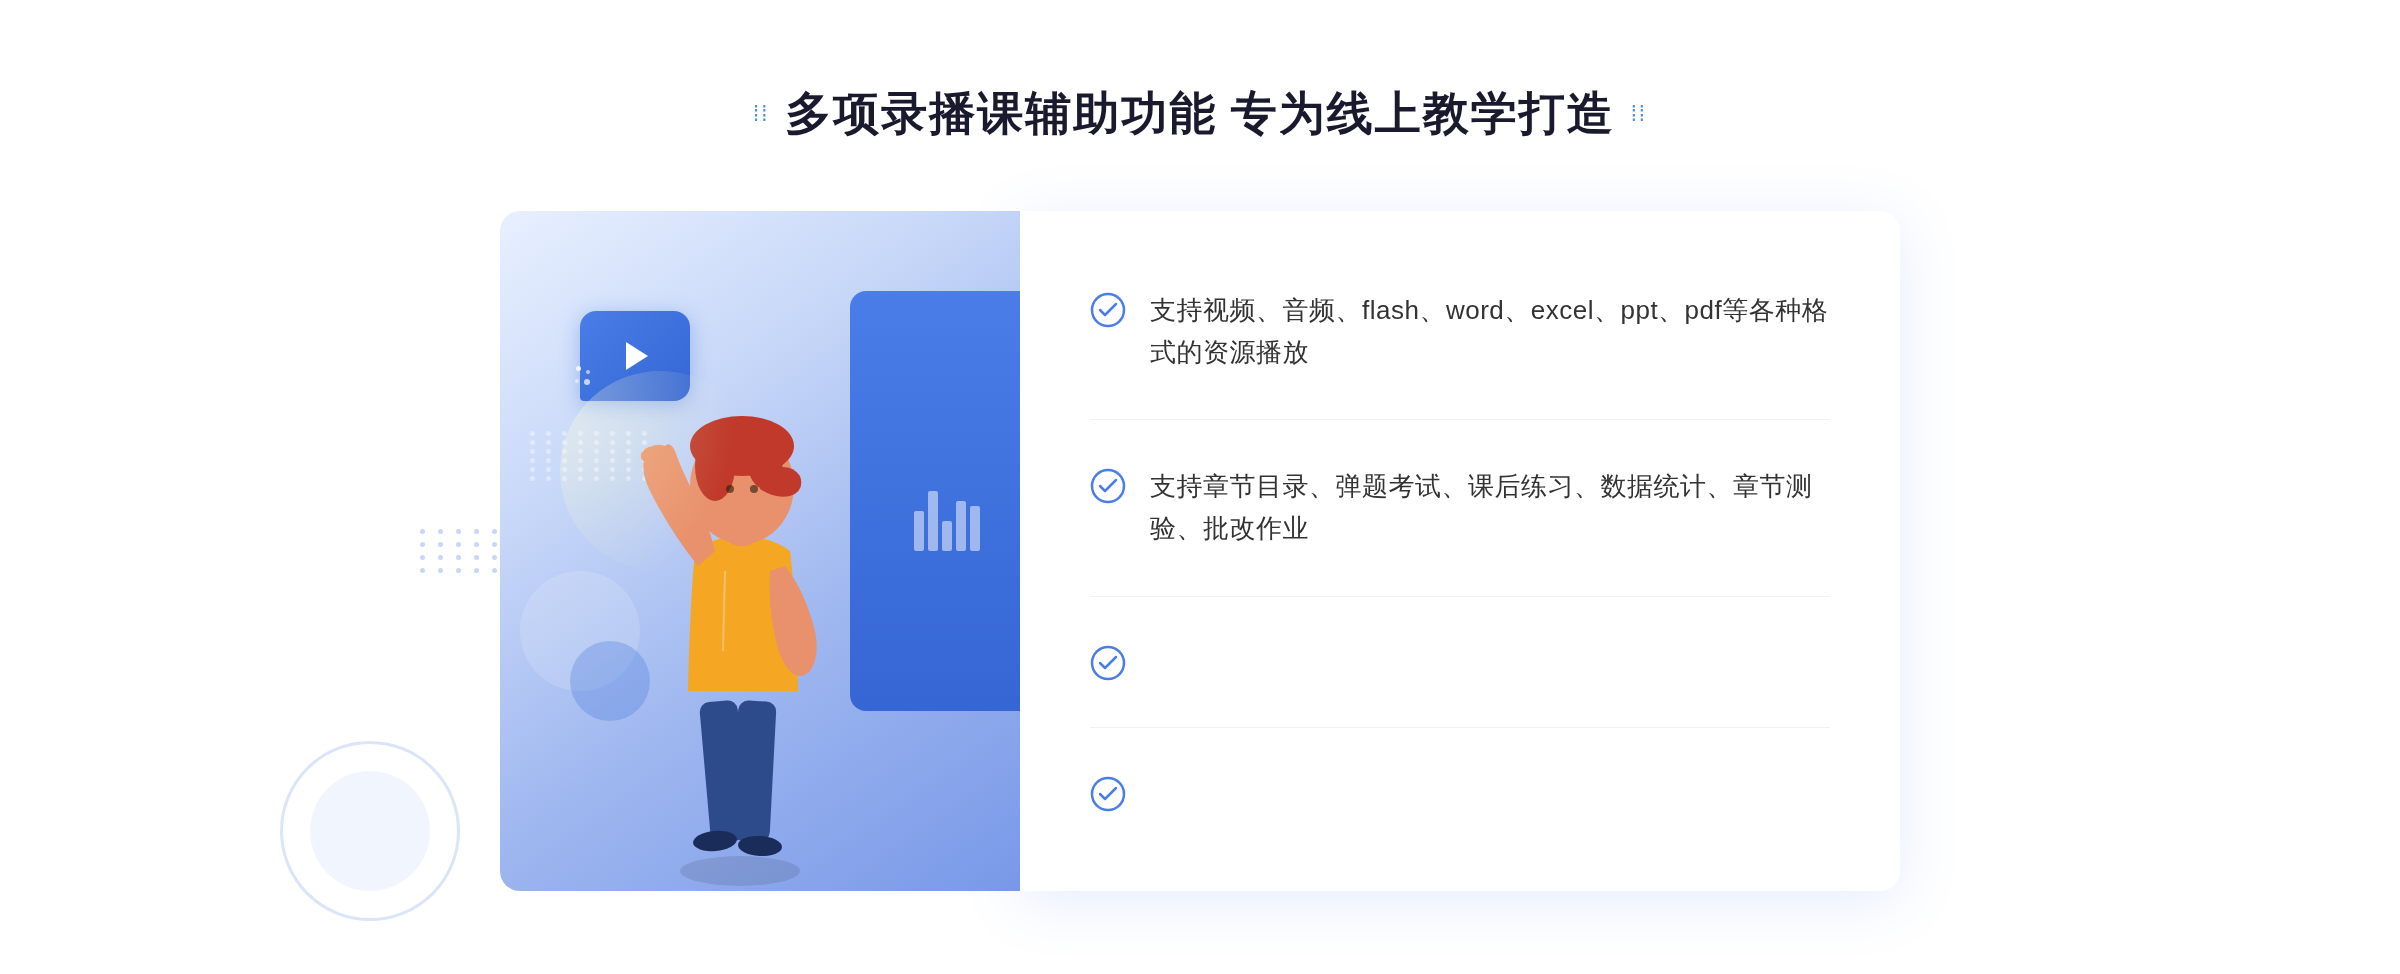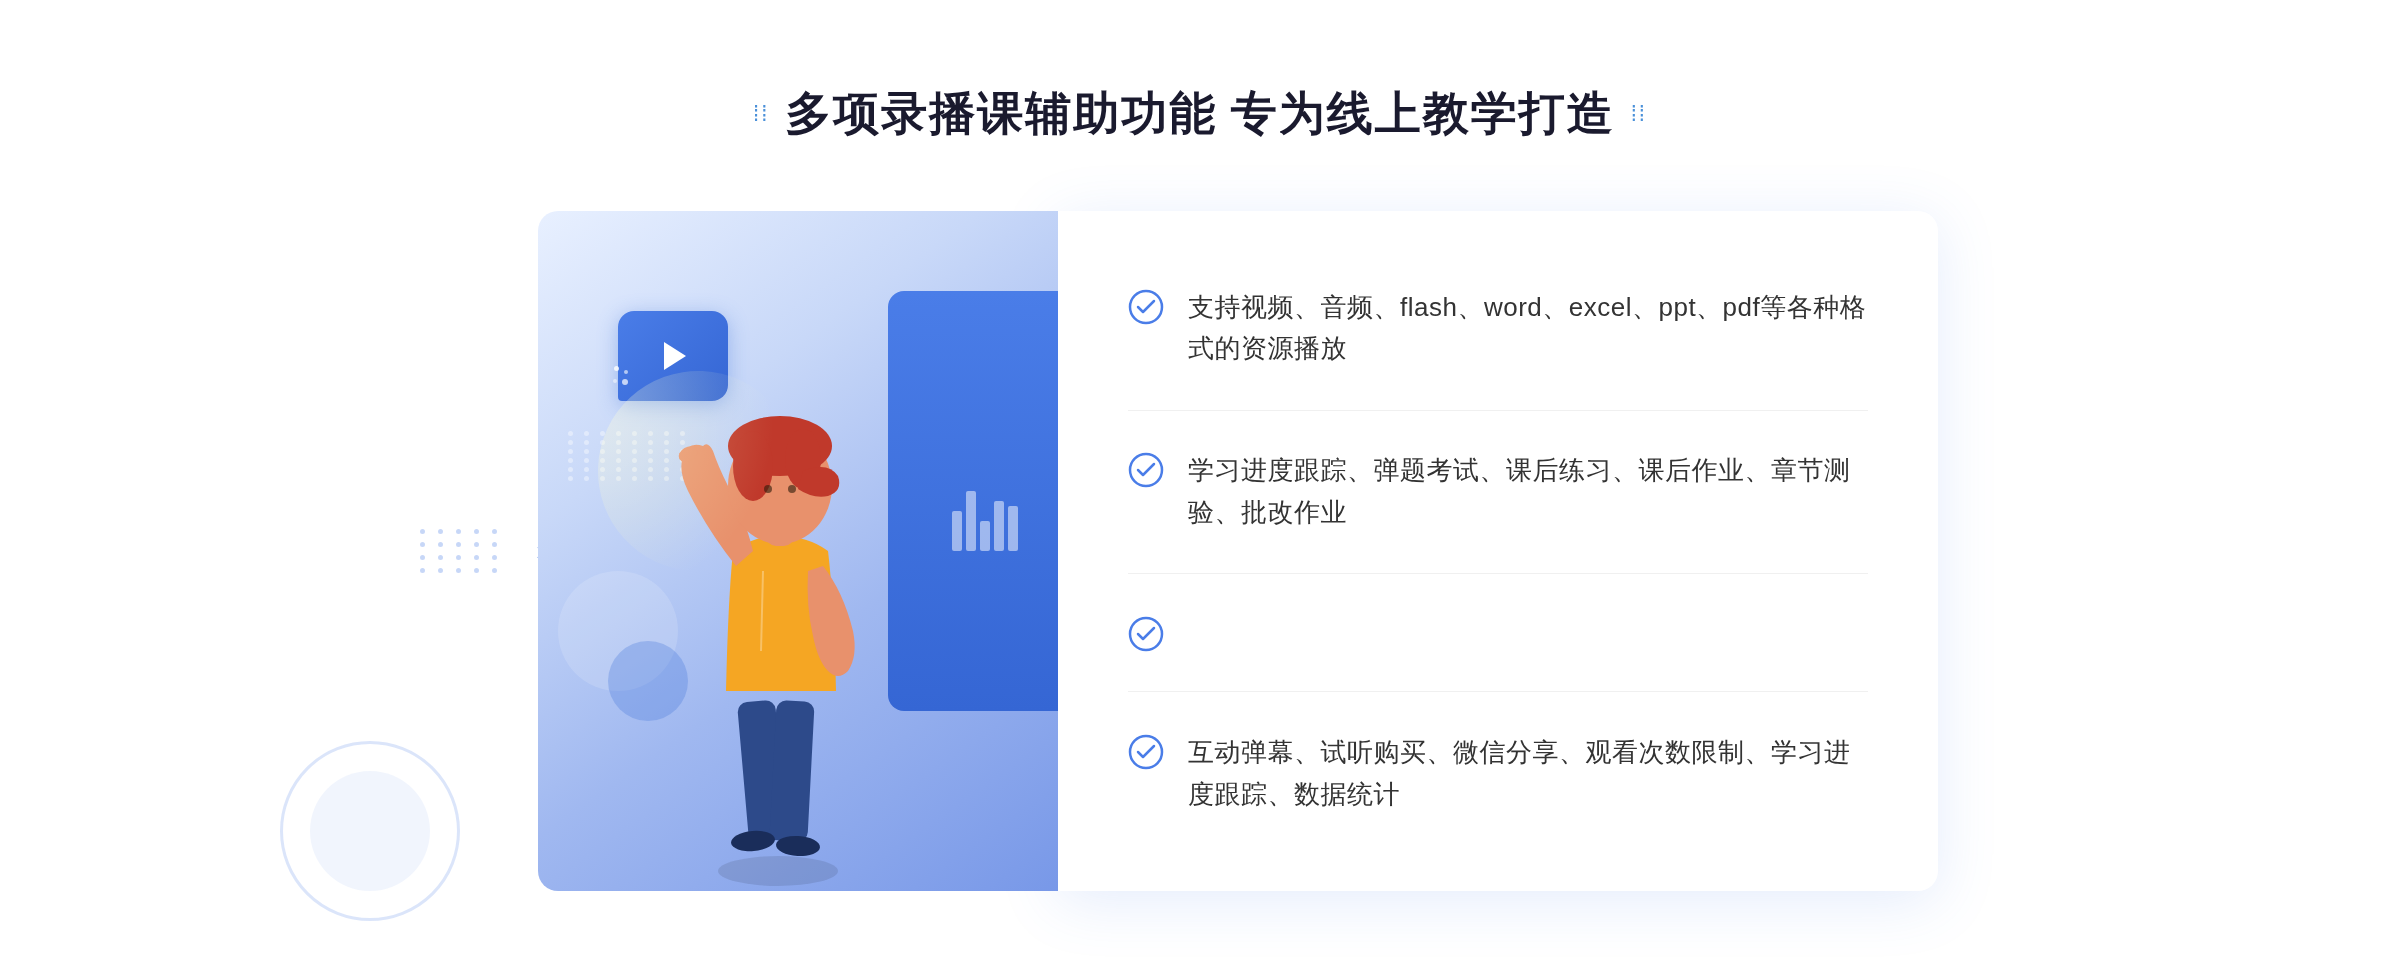--- a/index.html
+++ b/index.html
@@ -62,21 +62,20 @@
       color: #999;
       letter-spacing: 1px;
     }
 
     .content-section {
       display: flex;
       width: 1400px;
       gap: 0;
       align-items: stretch;
       position: relative;
-      margin-left: 38px;
     }
 
     
     .left-panel {
       width: 520px;
       min-height: 680px;
       background: linear-gradient(145deg, #e8f0ff 0%, #c8d8f8 30%, #a0b8f0 60%, #7898e8 100%);
       border-radius: 20px 0 0 20px;
       position: relative;
       overflow: hidden;
@@ -459,40 +458,39 @@
           <span class="feature-text">支持视频、音频、flash、word、excel、ppt、pdf等各种格式的资源播放</span>
         </div>
 
         <div class="feature-divider"></div>
 
         <div class="feature-item">
           <svg class="check-icon" viewBox="0 0 36 36" fill="none" xmlns="http://www.w3.org/2000/svg">
             <circle cx="18" cy="18" r="16" stroke="#4a7de8" stroke-width="2.5" fill="none"></circle>
             <path d="M10 18 L15 23 L26 12" stroke="#4a7de8" stroke-width="2.5" stroke-linecap="round" stroke-linejoin="round" fill="none"></path>
           </svg>
-          <span class="feature-text">学习进度跟踪、弹题考试、课后练习、课后作业、章节测验、批改作业</span>
+          <span class="feature-text">支持章节目录、弹题考试、课后练习、数据统计、章节测验、批改作业</span>
         </div>
 
         <div class="feature-divider"></div>
 
         <div class="feature-item">
           <svg class="check-icon" viewBox="0 0 36 36" fill="none" xmlns="http://www.w3.org/2000/svg">
             <circle cx="18" cy="18" r="16" stroke="#4a7de8" stroke-width="2.5" fill="none"></circle>
             <path d="M10 18 L15 23 L26 12" stroke="#4a7de8" stroke-width="2.5" stroke-linecap="round" stroke-linejoin="round" fill="none"></path>
           </svg>
         </div>
 
         <div class="feature-divider"></div>
 
         <div class="feature-item">
           <svg class="check-icon" viewBox="0 0 36 36" fill="none" xmlns="http://www.w3.org/2000/svg">
             <circle cx="18" cy="18" r="16" stroke="#4a7de8" stroke-width="2.5" fill="none"></circle>
             <path d="M10 18 L15 23 L26 12" stroke="#4a7de8" stroke-width="2.5" stroke-linecap="round" stroke-linejoin="round" fill="none"></path>
           </svg>
-          <span class="feature-text">互动弹幕、试听购买、微信分享、观看次数限制、学习进度跟踪、数据统计</span>
         </div>
 
       </div>
     </div>
 
     <div style="position:absolute; left:-80px; top:50%; transform:translateY(-50%); display:flex; flex-direction:column; gap:10px; align-items:center;">
 
       <div style="display:grid; grid-template-columns: repeat(5, 10px); gap: 8px; opacity:0.3;">
         <div style="width:5px;height:5px;border-radius:50%;background:#4a7de8;"></div>
         <div style="width:5px;height:5px;border-radius:50%;background:#4a7de8;"></div>

